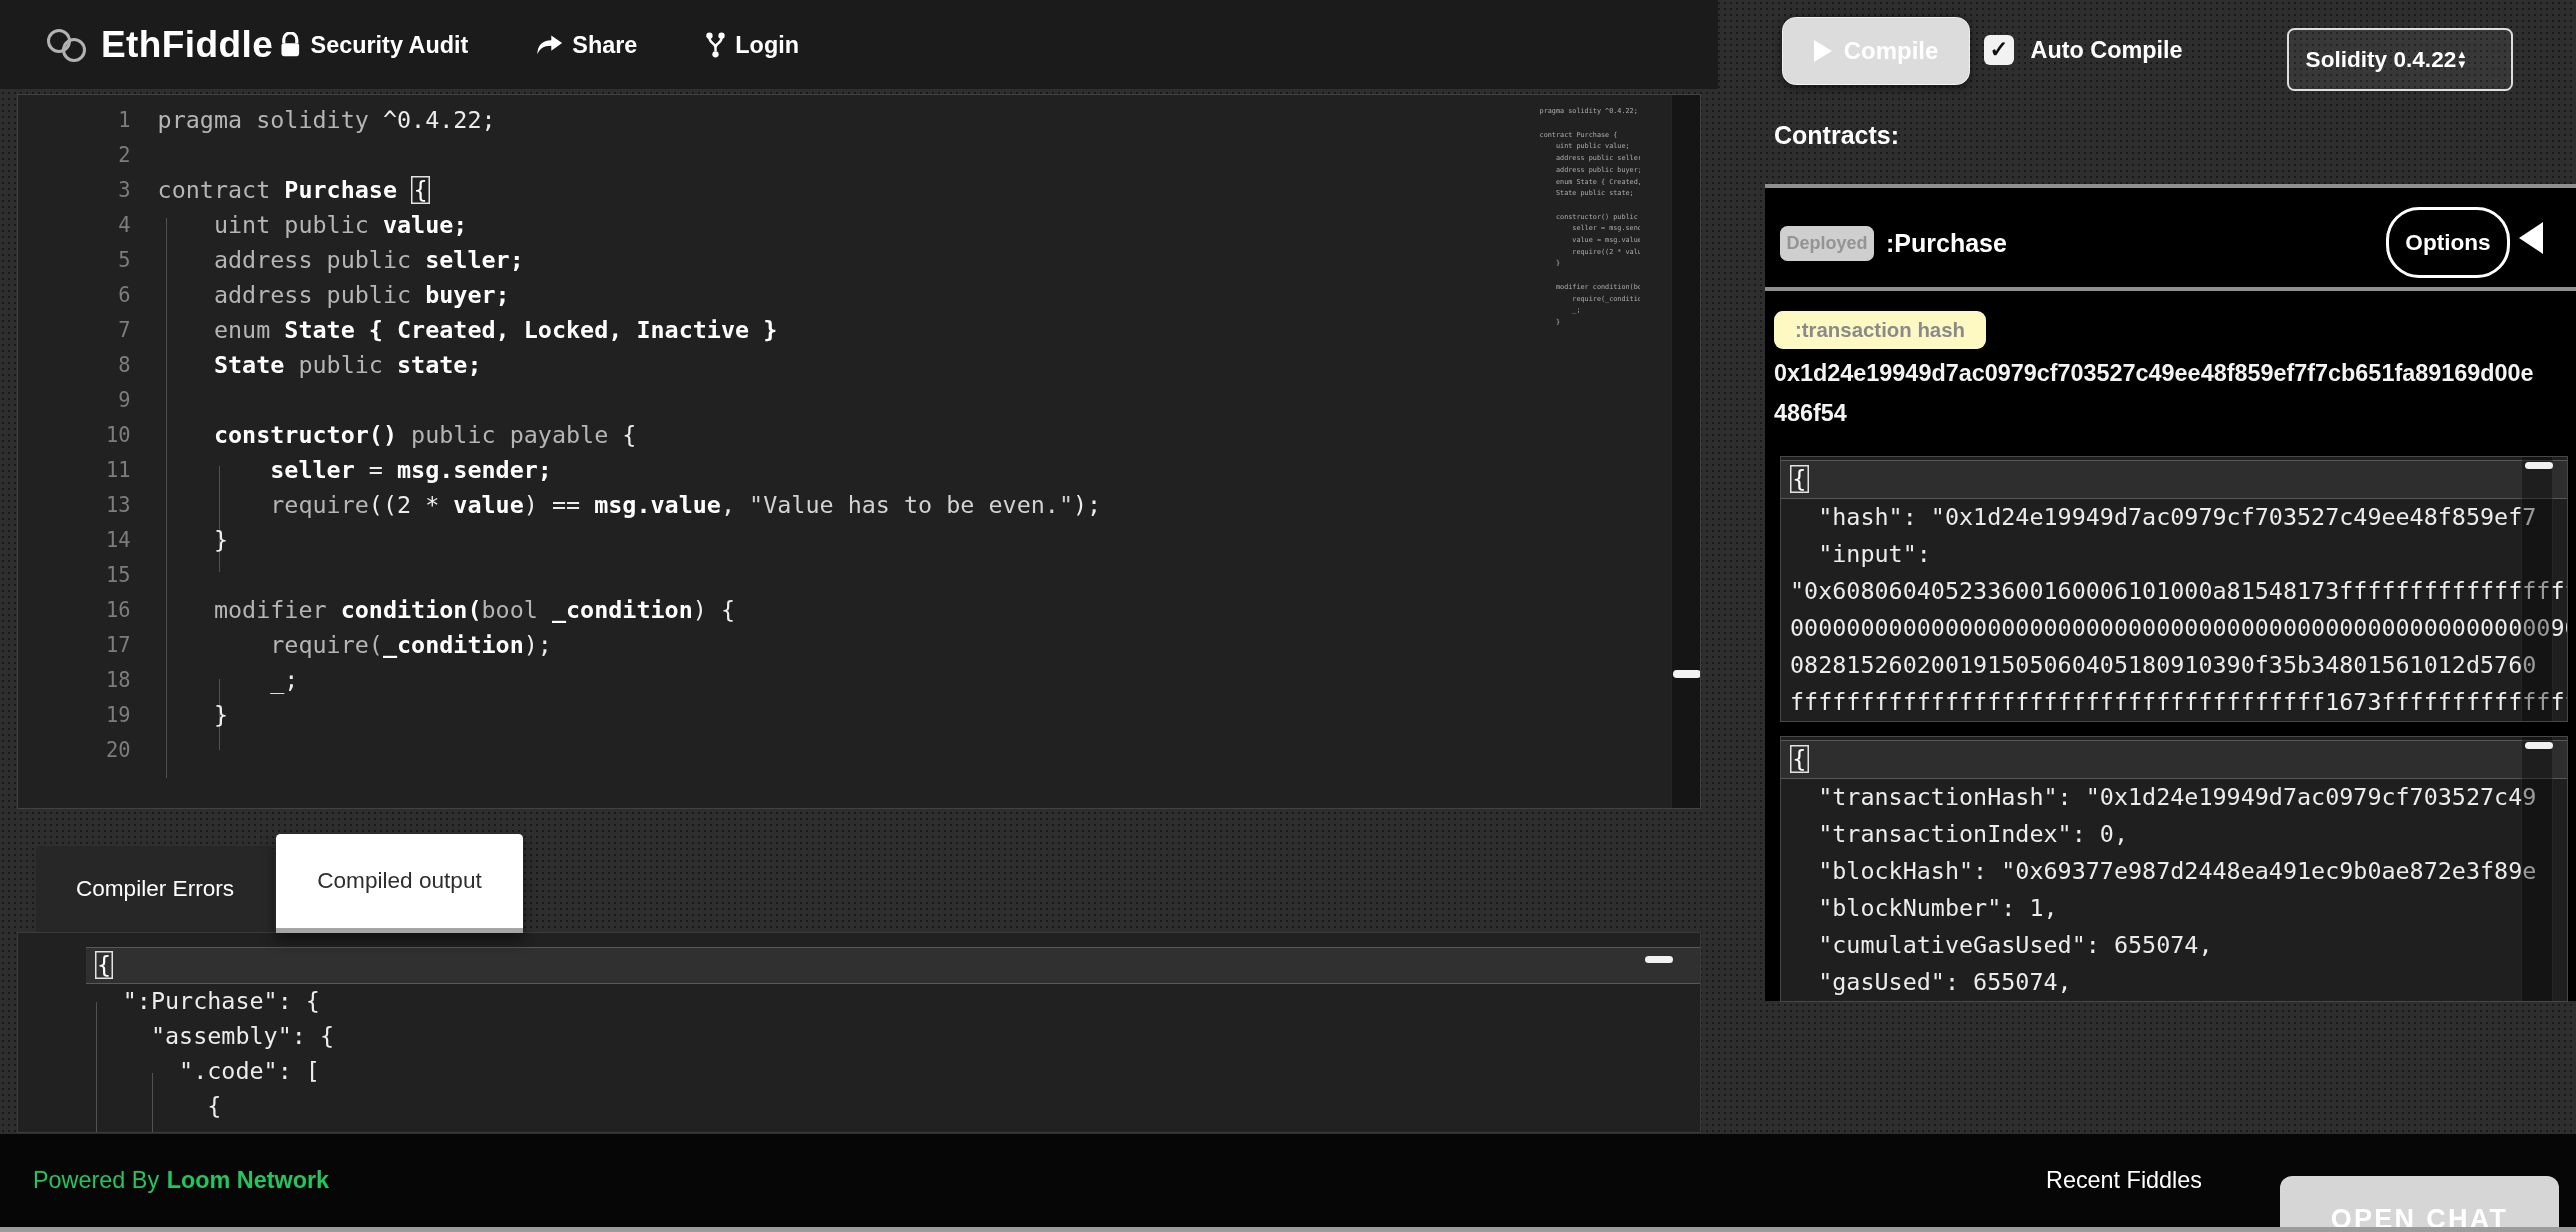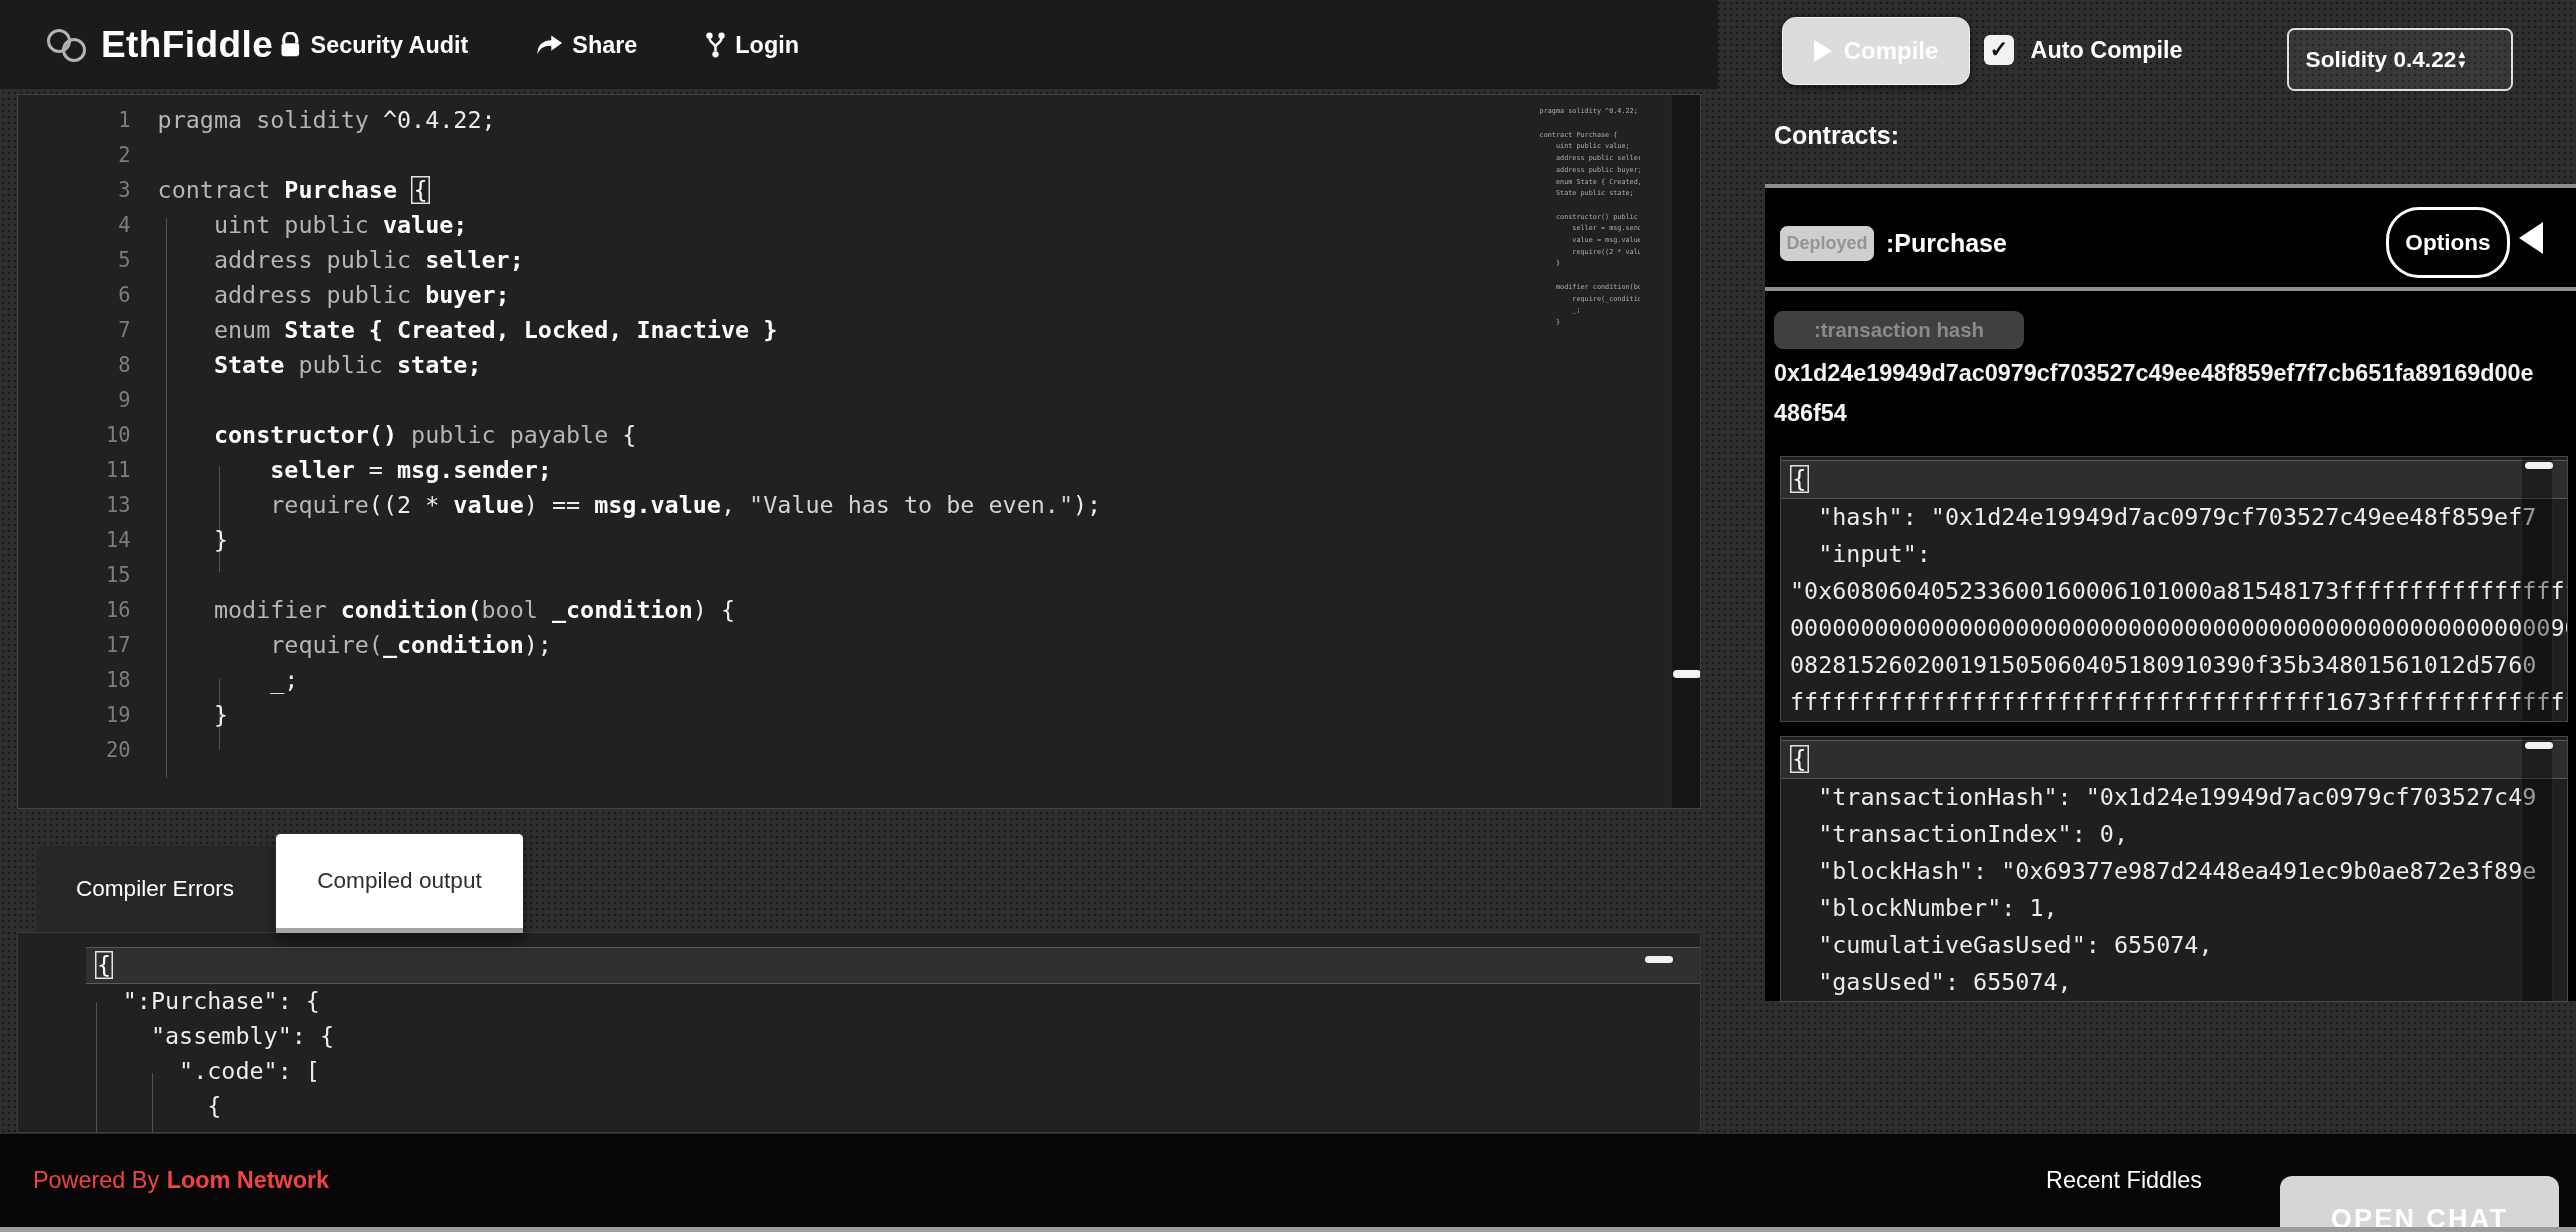--- a/index.html
+++ b/index.html
@@ -71,35 +71,35 @@
   #version-select .arrows{display:flex;flex-direction:column;color:#fff;font-size:11.3px;line-height:9.8px;}
   #contracts-heading{left:1774px;top:121px;color:#fff;font-size:25px;font-weight:bold;}
   .hr{left:1765px;width:811px;height:3.8px;background:#8f8f8f;}
   #contracts-black{left:1765px;top:188px;width:811px;height:813px;background:#000;}
   #deployed-badge{left:1780px;top:226px;width:94px;height:35px;background:#cfcfcf;border-radius:7.5px;
     color:#949494;font-size:18px;font-weight:bold;display:flex;align-items:center;justify-content:center;}
   #contract-name{left:1886px;top:229px;color:#fff;font-size:25px;font-weight:bold;}
   #options-btn{left:2386px;top:207px;width:118px;height:65px;border:3px solid #fff;border-radius:33px;
     color:#fff;font-size:22.6px;font-weight:bold;display:flex;align-items:center;justify-content:center;cursor:pointer;}
   #options-caret{left:2519px;top:222px;width:0;height:0;border-right:24px solid #fff;border-top:16.6px solid transparent;border-bottom:16.6px solid transparent;cursor:pointer;}
-  #tx-badge{left:1774px;top:311px;width:250px;height:38px;background:#404040;border-radius:9px;
+  #tx-badge{left:1774px;top:311px;width:212px;height:38px;background:#fef9c3;border-radius:9px;
     color:#8a8a8a;font-size:20.4px;font-weight:bold;display:flex;align-items:center;justify-content:center;}
   #tx-hash{left:1774px;top:353px;width:762px;color:#f4f4f4;font-size:23.4px;font-weight:bold;
     line-height:40px;word-break:break-all;}
   .json-block{background:#1f1f1f;border:0.8px solid #474747;box-sizing:border-box;overflow:hidden;}
   #json-block-1{left:1780px;top:456px;width:788px;height:266px;}
   #json-block-2{left:1780px;top:736px;width:788px;height:266px;}
   .json-block .code-row{height:37px;line-height:37px;}
   .json-block .block-lines{padding-top:3px;}
   .block-track{position:absolute;top:0;right:13.6px;width:30px;height:100%;background:rgba(0,0,0,.35);
     border-left:0.8px solid rgba(255,255,255,.08);border-right:0.8px solid rgba(255,255,255,.08);}
 
   
   #footer{left:0;top:1134px;width:2576px;height:99px;background:#060606;}
-  #powered{left:33px;top:0;height:93px;display:flex;align-items:center;color:#ef4444;font-size:23.4px;}
+  #powered{left:33px;top:0;height:93px;display:flex;align-items:center;color:#22c55e;font-size:23.4px;}
   #powered b{margin-left:7.5px;}
   #recent-fiddles{left:2046px;top:0;height:93px;display:flex;align-items:center;color:#fff;font-size:23.4px;cursor:pointer;}
   #open-chat{left:2280px;top:1147px;width:279px;height:86px;background:#d6d6d6;border-radius:12px 12px 0 0;
     color:#ffffff;font-size:27px;font-weight:bold;letter-spacing:2.3px;display:flex;align-items:center;justify-content:center;cursor:pointer;margin-top:29px;}
   #bottom-strip{left:0;top:1227px;width:2576px;height:6px;background:#9c9c9c;}
 </style>
 </head>
 <body>
 
 <div class="abs" id="header">

